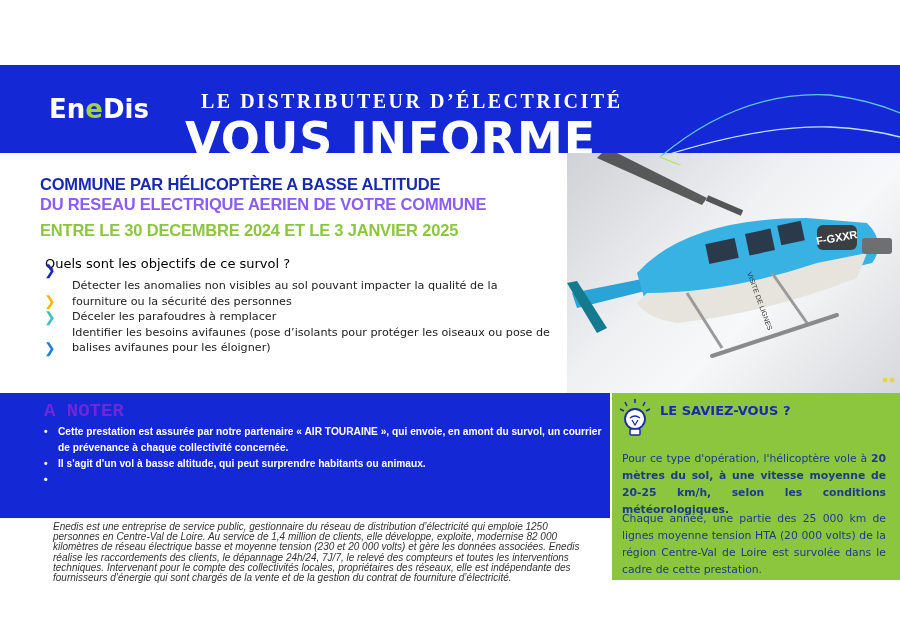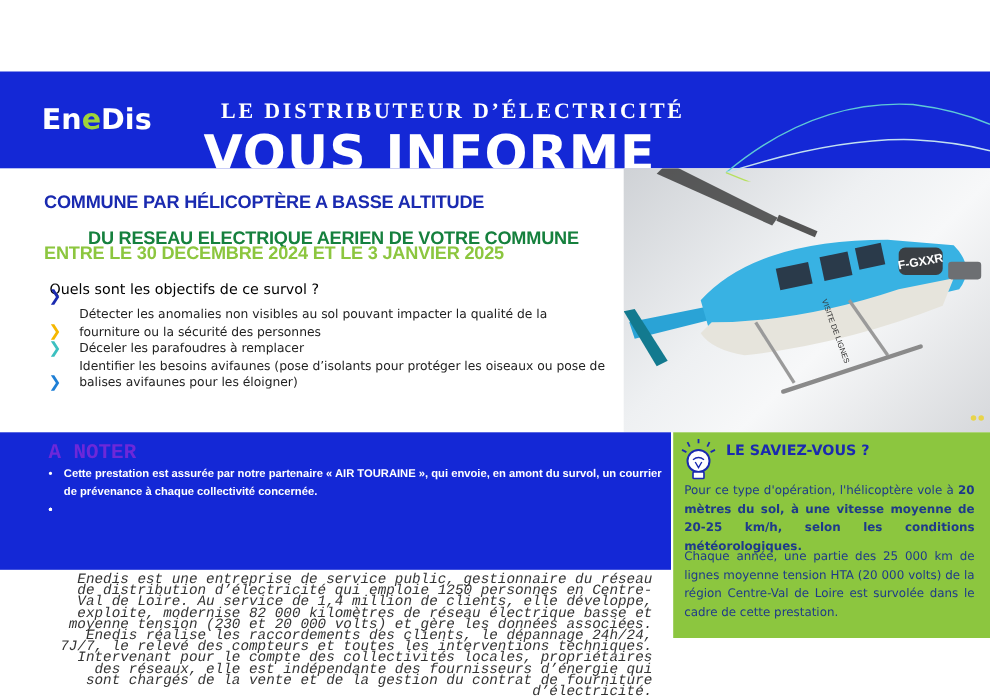--- a/index.html
+++ b/index.html
@@ -4,21 +4,21 @@
 <style>
   * { box-sizing: border-box; margin: 0; padding: 0; }
   html, body { width: 900px; height: 636px; background: #ffffff; overflow: hidden; }
   body { position: relative; font-family: "Liberation Sans", "DejaVu Sans", sans-serif; }
 
   .header {
     position: absolute; left: 0; top: 65px; width: 900px; height: 88px;
     background: #1428d6;
   }
   .logo {
-    position: absolute; left: 38px; top: 94px;
+    position: absolute; left: 49px; top: 94px;
     font-family: "DejaVu Sans", sans-serif; font-weight: bold;
     font-size: 26px; color: #ffffff; letter-spacing: 0px;
   }
   .logo .e2 { color: #9fd43b; }
   .header-line1 {
     position: absolute; left: 201px; top: 90px;
     color: #ffffff; font-family: Liberation Serif, serif; font-weight: bold;
     font-size: 20px; letter-spacing: 2.5px;
   }
   .header-line2 {
@@ -32,21 +32,21 @@
     position: absolute; left: 567px; top: 153px; width: 333px; height: 240px;
     background: linear-gradient(135deg, #cfd2d6 0%, #eef0f2 40%, #f7f8f9 60%, #d6d8db 100%);
     overflow: hidden;
   }
 
   .title {
     position: absolute; left: 40px; font-weight: bold; font-size: 16.5px;
     font-family: "Liberation Sans", sans-serif; letter-spacing: -0.2px;
   }
   .t1 { top: 175px; color: #1a2ab0; }
-  .t2 { top: 208px; color: #15803d; margin-left: 40px; }
+  .t2 { top: 195px; color: #8b5cf6; }
   .t3 { top: 221px; color: #8cc63f; }
 
   .q-title {
     position: absolute; left: 45px; top: 256px; font-size: 13px; color: #000000;
     font-family: "DejaVu Sans", sans-serif;
   }
   .obj-list { position: absolute; left: 44px; top: 278px; width: 510px; }
   .obj-item { position: relative; padding-left: 28px; font-size: 11.2px; color: #222; line-height: 15.5px; font-family: "DejaVu Sans", sans-serif; }
   .obj-item .chev {
     position: absolute; left: 0; bottom: 0px; font-weight: bold; font-size: 14px; line-height: 15px;
@@ -62,37 +62,36 @@
   }
   .note-list { position: absolute; left: 44px; top: 424px; width: 560px; }
   .note-item {
     position: relative; padding-left: 14px; color: #ffffff; font-weight: bold; font-size: 10.2px;
     line-height: 16px; font-family: "Liberation Sans", sans-serif;
   }
   .note-item .dot { position: absolute; left: 0; top: 0; }
 
   .footnote {
     position: absolute; left: 53px; top: 522px; width: 540px;
-    font-style: italic; font-size: 13px; line-height: 10.2px; color: #333;
-    font-family: Liberation Mono, monospace;
-    text-align: right;
+    font-style: italic; font-size: 10px; line-height: 10.2px; color: #333;
+    font-family: Liberation Sans, sans-serif;
   }
 
   .saviez {
     position: absolute; left: 612px; top: 393px; width: 288px; height: 187px;
     background: #8cc63f;
   }
   .bulb { position: absolute; left: 618px; top: 398px; width: 34px; height: 40px; }
   .saviez-title {
     position: absolute; left: 660px; top: 403px; color: #1a2ab0; font-weight: bold; font-size: 13px;
     font-family: "DejaVu Sans", sans-serif;
   }
   .saviez-p {
     position: absolute; left: 622px; width: 264px; color: #1e3a8a; font-size: 10.8px; line-height: 17px;
-    text-align: justify; font-family: "DejaVu Sans", sans-serif;
+    text-align: justify; font-family: "DejaVu Sans", sans-serif; margin-top: 13px;
   }
   .sp1 { top: 437px; }
   .sp2 { top: 497px; }
   .saviez-p b { font-weight: bold; }
 </style>
 </head>
 <body>
 
 <div class="header"></div>
 <div class="logo"><span>En</span><span class="e2">e</span><span>Dis</span></div>
@@ -156,21 +155,21 @@
   <div class="obj-item">
     <span class="chev" style="color:#1e7fd6">❯</span>
     <span>Identifier les besoins avifaunes (pose d’isolants pour protéger les oiseaux ou pose de balises avifaunes pour les éloigner)</span>
   </div>
 </div>
 
 <div class="note"></div>
 <div class="note-title">A NOTER</div>
 <div class="note-list">
   <div class="note-item"><span class="dot">•</span><span>Cette prestation est assurée par notre partenaire « AIR TOURAINE », qui envoie, en amont du survol, un courrier de prévenance à chaque collectivité concernée.</span></div>
-  <div class="note-item"><span class="dot">•</span></div>
+  <div class="note-item"><span class="dot">•</span><span>Il s'agit d'un vol à basse altitude, qui peut surprendre habitants ou animaux.</span></div>
   <div class="note-item"><span class="dot">•</span></div>
   <div class="note-item"><span class="dot">•</span></div>
 </div>
 
 <div class="footnote">Enedis est une entreprise de service public, gestionnaire du réseau de distribution d’électricité qui emploie 1250 personnes en Centre-Val de Loire. Au service de 1,4 million de clients, elle développe, exploite, modernise 82 000 kilomètres de réseau électrique basse et moyenne tension (230 et 20 000 volts) et gère les données associées. Enedis réalise les raccordements des clients, le dépannage 24h/24, 7J/7, le relevé des compteurs et toutes les interventions techniques. Intervenant pour le compte des collectivités locales, propriétaires des réseaux, elle est indépendante des fournisseurs d’énergie qui sont chargés de la vente et de la gestion du contrat de fourniture d’électricité.</div>
 
 <div class="saviez"></div>
 <svg class="bulb" viewBox="0 0 34 40">
   <g stroke="#1a2ab0" stroke-width="1.6" fill="none">
     <line x1="17" y1="1" x2="17" y2="5"></line>

